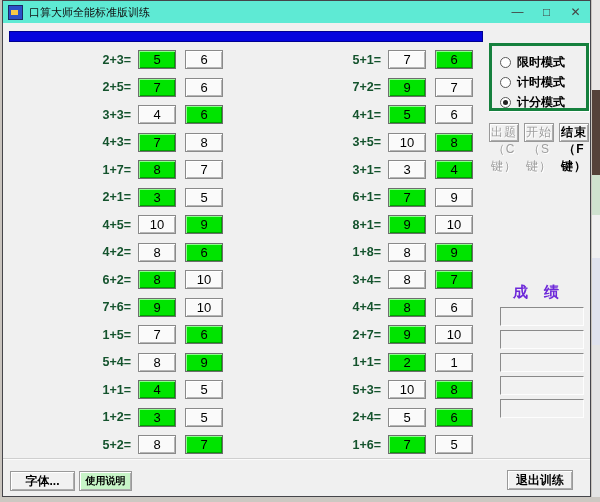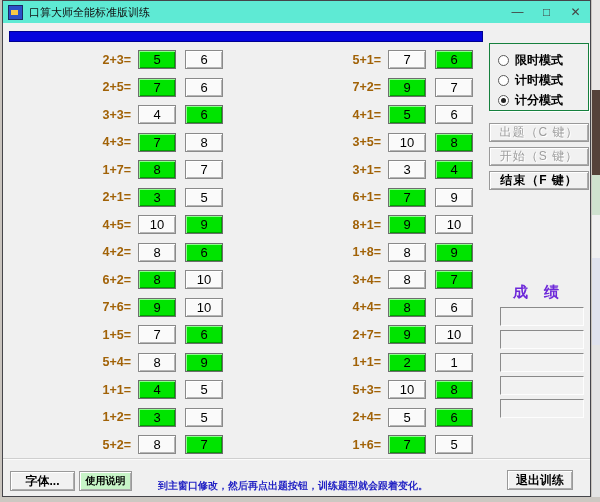--- a/index.html
+++ b/index.html
@@ -22,39 +22,39 @@
   .appicon{width:13px;height:13px;margin-left:5px;background:#2b50c8;border:1px solid #1a2a66;position:relative;flex:0 0 auto;}
   .appicon span{position:absolute;left:2px;top:4px;width:7px;height:5px;background:#f7c948;}
   .title{font-size:11px;color:#111;margin-left:6px;flex:1;white-space:nowrap;}
   .winctl{width:29px;height:22px;line-height:22px;text-align:center;font-size:12px;color:#444;cursor:default;}
   .progress{position:absolute;left:6px;top:30px;width:578px;height:11px;}
   .progress .fill{height:100%;background:#0505dd;border:1px solid #000090;box-sizing:border-box;}
   .col{position:absolute;top:45px;width:235px;}
   #col-left{left:66px}
   #col-right{left:316px}
   .prow{height:27.5px;display:flex;align-items:center;}
-  .plabel{width:62px;padding-right:4px;text-align:right;font-weight:bold;font-size:12.5px;color:#a16207;}
+  .plabel{width:62px;padding-right:4px;text-align:right;font-weight:bold;font-size:12.5px;color:#14532d;}
   .abtn{
     width:38px;height:19px;margin-left:3px;padding:0;line-height:17px;
     font-family:inherit;font-size:13px;color:#000;background:#fafafa;
     border:1px solid #8a8a8a;
     box-shadow:inset 1px 1px 0 #ffffff, inset -1px -1px 0 #b5b5b5;
   }
   .abtn + .abtn{margin-left:9px;}
   .abtn.hl{background:#00e400;border-color:#6d6d6d;box-shadow:inset 1px 1px 0 #8dff8d, inset -1px -1px 0 #00a000;}
   .groupbox{
     position:absolute;left:486px;top:42px;width:100px;height:68px;box-sizing:border-box;
-    border:1px solid #15803d;box-shadow:1px 1px 0 #ffffff;padding:7px 0 0 8px;
+    border:3px solid #15803d;box-shadow:1px 1px 0 #ffffff;padding:7px 0 0 8px;
   }
   .mrow{display:flex;align-items:center;height:19px;margin-bottom:1px;cursor:default;}
   .radio{width:11px;height:11px;border-radius:50%;border:1px solid #5a5a5a;background:#fff;
     display:inline-flex;align-items:center;justify-content:center;box-sizing:border-box;flex:0 0 auto;}
   .radio.sel::after{content:"";width:5px;height:5px;border-radius:50%;background:#222;}
   .mlabel{font-size:12px;font-weight:bold;margin-left:6px;color:#000;}
-  #action-stack{position:absolute;left:486px;top:122px;width:100px;display:flex;flex-direction:column;gap:5px;}
+  #action-stack{position:absolute;left:486px;top:122px;width:100px;display:flex;flex-direction:row;gap:5px;}
   .btn{
     font-family:inherit;background:#f1f1f1;border:1px solid #999;padding:0;
     box-shadow:inset 1px 1px 0 #fff, inset -1px -1px 0 #adadad;font-size:12px;color:#000;
   }
   .act{height:19px;width:100px;letter-spacing:1px;}
   .act.dis{color:#9d9d9d;text-shadow:1px 1px 0 #fff;}
   .act.en{color:#000;font-weight:bold;}
   .score-title{position:absolute;left:486px;top:282px;width:100px;text-align:center;
     font-size:15px;font-weight:bold;color:#6d28d9;letter-spacing:6px;}
   #score-fields{position:absolute;left:497px;top:306px;width:84px;}
@@ -274,16 +274,15 @@
       <div class="scorebox"></div>
       <div class="scorebox"></div>
     </div>
 
   <div class="divider"></div>
 
   <button class="btn font-btn">字体...</button>
   <button class="btn help-btn">使用说明</button>
   <div class="notice">
     <br>
-    <span>到主窗口修改，然后再点出题按钮，训练题型就会跟着变化。</span>
   </div>
   <button class="btn exit-btn">退出训练</button>
 </div>
 
 </body></html>

